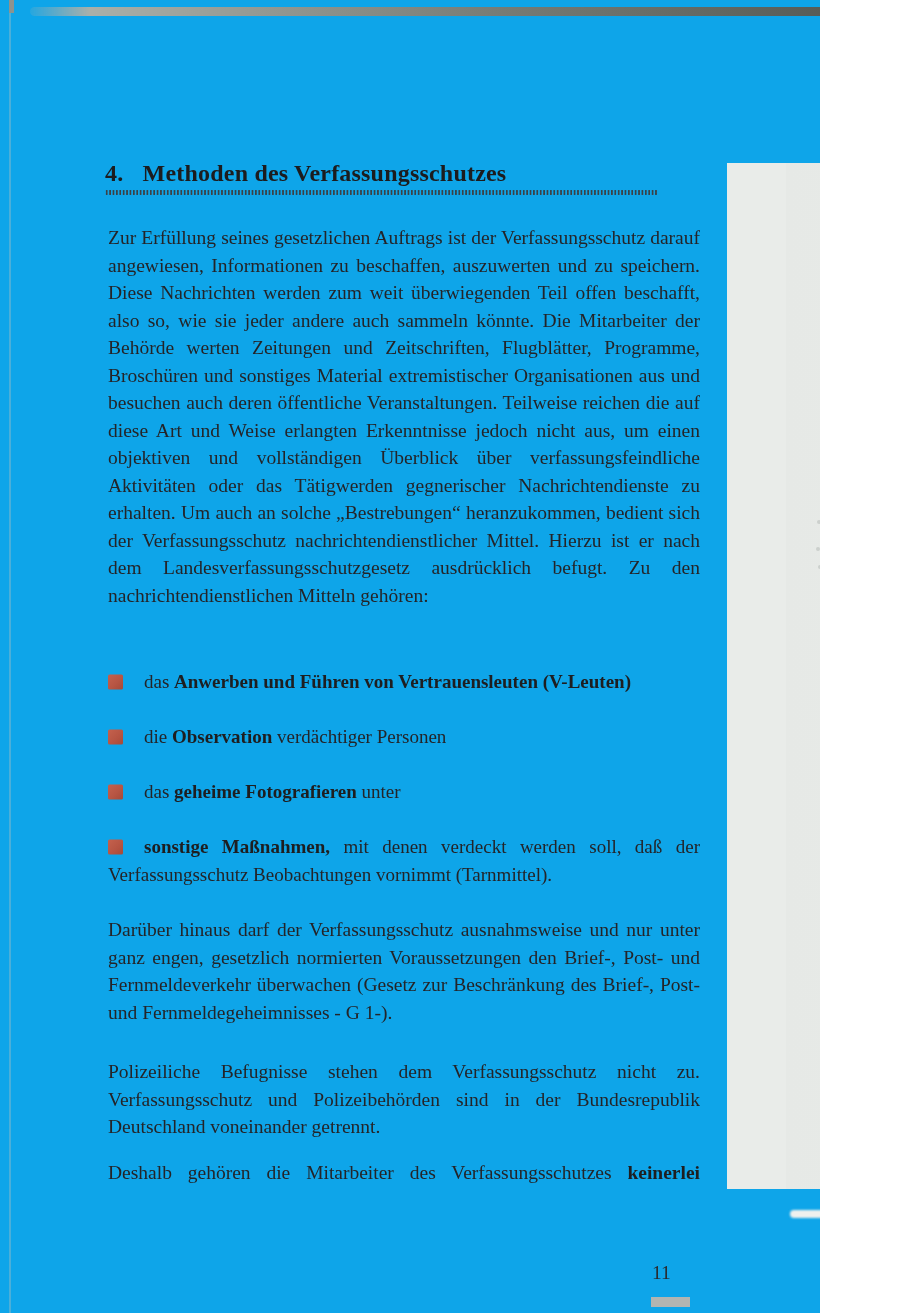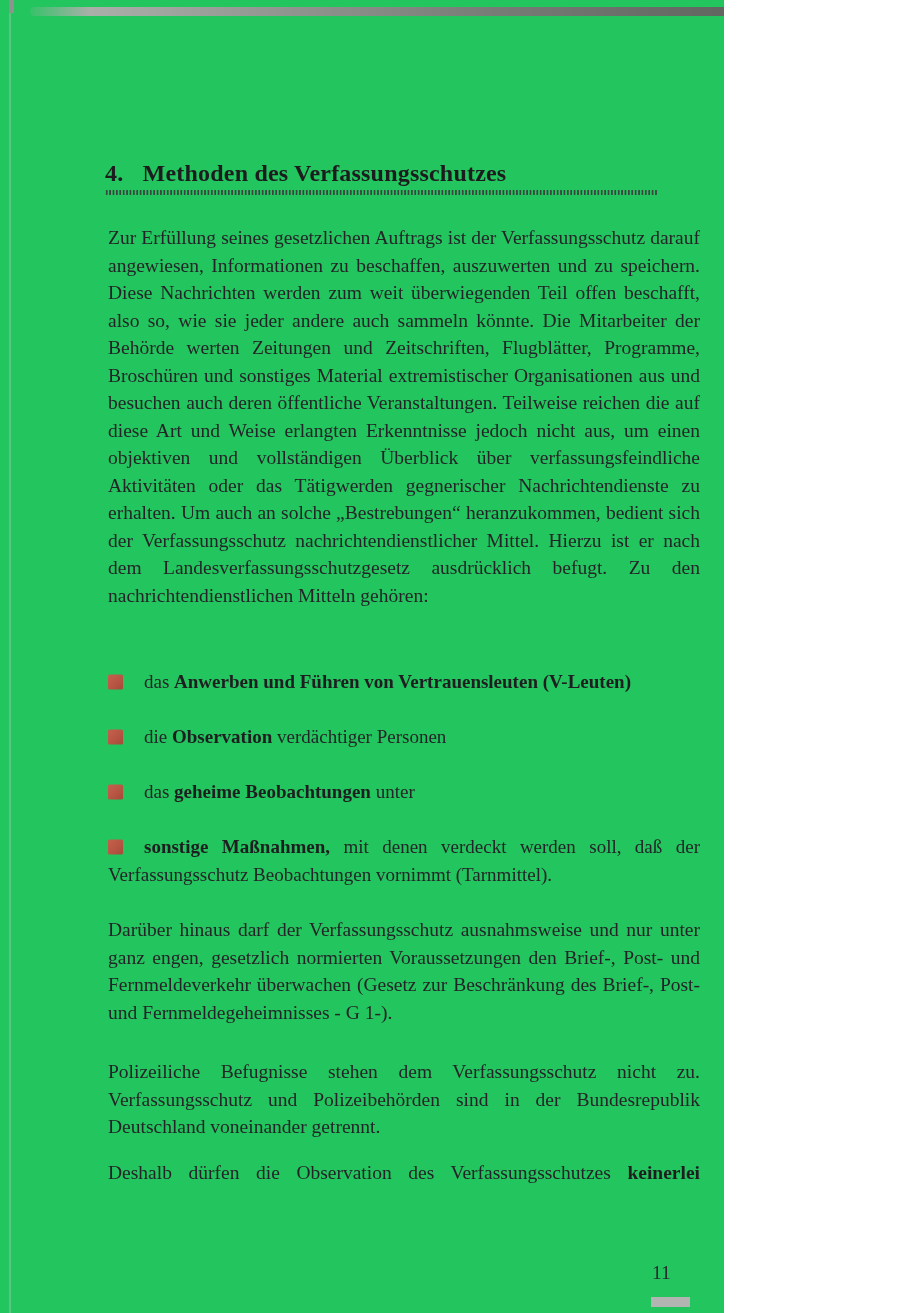--- a/index.html
+++ b/index.html
@@ -1,22 +1,22 @@
 <!DOCTYPE html>
 <html lang="de"><head>
 <meta charset="utf-8">
 <style>
   html, body { margin: 0; padding: 0; }
   body { background: #ffffff; }
 
   .page {
     position: relative;
-    width: 724px;
+    width: 820px;
     height: 1313px;
-    background: #22c55e;
+    background: #0ea5e9;
     overflow: hidden;
     font-family: "Liberation Serif", serif;
     color: #242428;
   }
 
   
   .top-bar {
     position: absolute;
     left: 30px; top: 7px;
     width: 860px; height: 9px;
@@ -169,29 +169,29 @@
   <p class="body p1">Zur Erfüllung seines gesetzlichen Auftrags ist der Verfassungsschutz darauf angewiesen, Informationen zu beschaffen, auszuwerten und zu speichern. Diese Nachrichten werden zum weit überwiegenden Teil offen beschafft, also so, wie sie jeder andere auch sammeln könnte. Die Mitarbeiter der Behörde werten Zeitungen und Zeitschriften, Flugblätter, Programme, Broschüren und sonstiges Material extremistischer Organisationen aus und besuchen auch deren öffentliche Veranstaltungen. Teilweise reichen die auf diese Art und Weise erlangten Erkenntnisse jedoch nicht aus, um einen objektiven und vollständigen Überblick über verfassungsfeindliche Aktivitäten oder das Tätigwerden gegnerischer Nachrichtendienste zu erhalten. Um auch an solche „Bestrebungen“ heranzukommen, bedient sich der Verfassungsschutz nachrichtendienstlicher Mittel. Hierzu ist er nach dem Landesverfassungsschutzgesetz ausdrücklich befugt. Zu den nachrichtendienstlichen Mitteln gehören:</p>
 
   <div class="list-block">
     <div class="li">
       <span class="bullet"></span><span>das </span><b>Anwerben und Führen von Vertrauensleuten (V-Leuten)</b><span></span>
     </div>
     <div class="li">
       <span class="bullet"></span><span>die </span><b>Observation</b><span> verdächtiger Personen</span>
     </div>
     <div class="li">
-      <span class="bullet"></span><span>das </span><b>geheime Beobachtungen</b><span> unter</span>
+      <span class="bullet"></span><span>das </span><b>geheime Fotografieren</b><span> unter</span>
     </div>
     <div class="li">
       <span class="bullet"></span><span></span><b>sonstige Maßnahmen,</b><span> mit denen verdeckt werden soll, daß der Verfassungsschutz Beobachtungen vornimmt (Tarnmittel).</span>
     </div>
   </div>
 
   <p class="body p2">Darüber hinaus darf der Verfassungsschutz ausnahmsweise und nur unter ganz engen, gesetzlich normierten Voraussetzungen den Brief-, Post- und Fernmeldeverkehr überwachen (Gesetz zur Beschränkung des Brief-, Post- und Fernmeldegeheimnisses - G 1-).</p>
 
   <p class="body p3">Polizeiliche Befugnisse stehen dem Verfassungsschutz nicht zu. Verfassungsschutz und Polizeibehörden sind in der Bundesrepublik Deutschland voneinander getrennt.</p>
 
-  <p class="body p4"><span>Deshalb dürfen die Observation des Verfassungsschutzes </span><b>keinerlei</b></p>
+  <p class="body p4"><span>Deshalb gehören die Mitarbeiter des Verfassungsschutzes </span><b>keinerlei</b></p>
 
   <div class="page-number">11</div>
   <div class="bottom-bar"></div>
 
 </div>
 
 </body></html>

